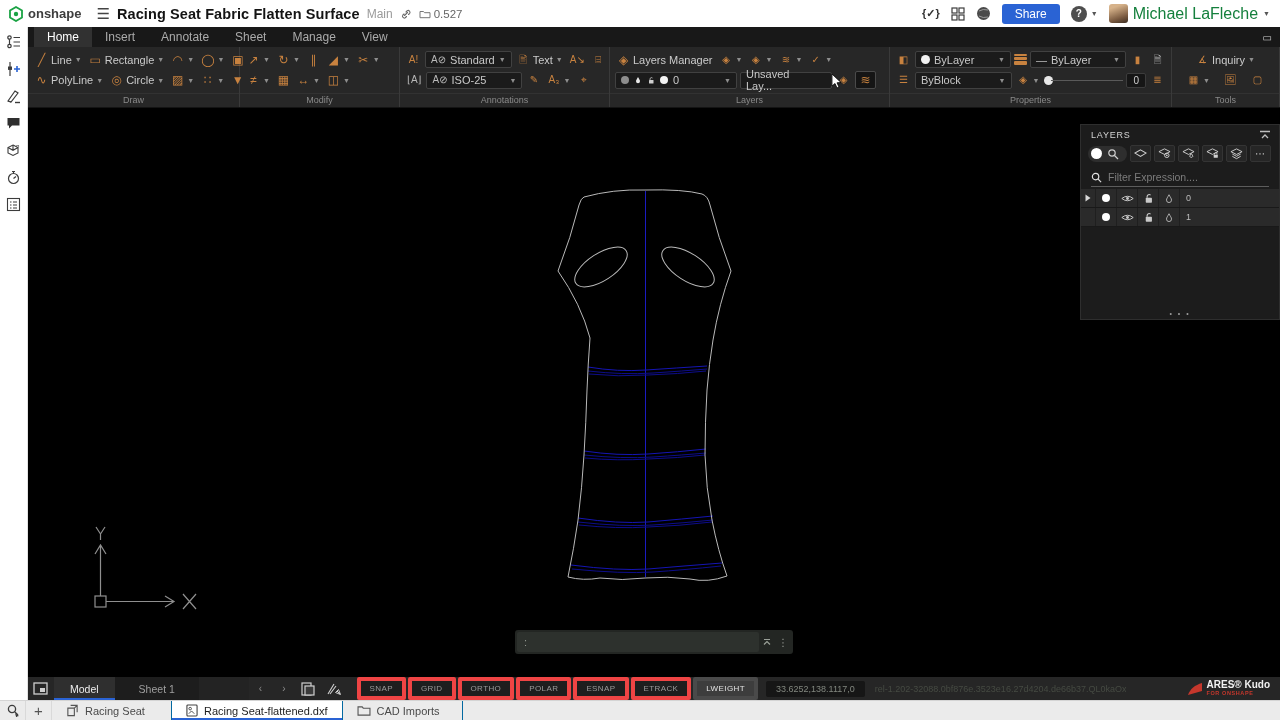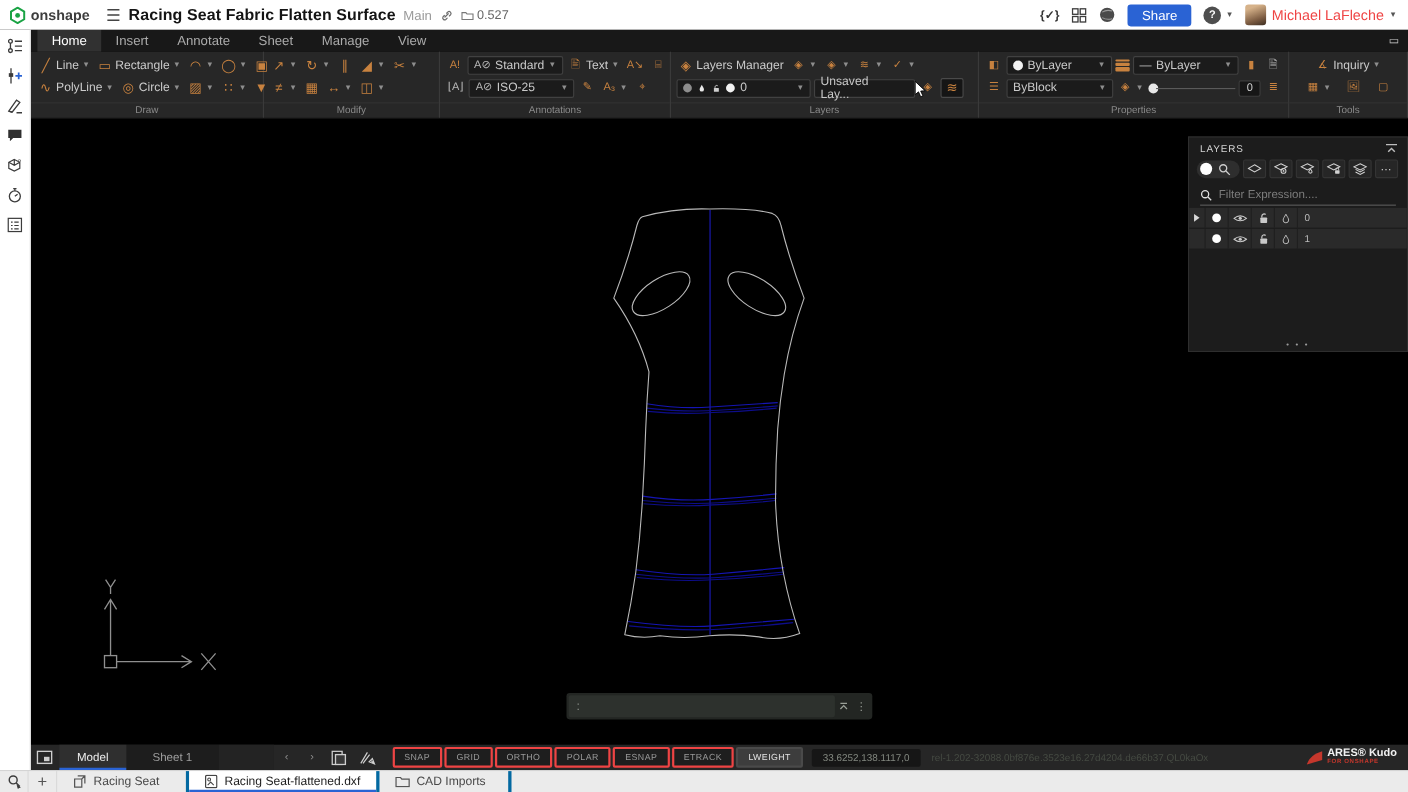--- a/index.html
+++ b/index.html
@@ -11,21 +11,21 @@
   .brand{display:flex;align-items:center;gap:4px;font-size:13px;font-weight:bold;color:#3d3d3d}
   .hamburger{font-size:15px;color:#444;margin-left:8px}
   .doc-title{font-size:14.5px;font-weight:bold;color:#141414;letter-spacing:.1px}
   .branch{font-size:12px;color:#9a9a9a}
   .ver{display:flex;align-items:center;gap:3px;font-size:11.5px;color:#666}
   .hdr-right{margin-left:auto;display:flex;align-items:center;gap:11px}
   .code-ic{font-size:11px;color:#333;font-weight:bold}
   .share-btn{background:#2a63d4;color:#fff;font-size:12px;padding:3px 13px;border-radius:3px;font-weight:normal}
   .help-c{width:16px;height:16px;border-radius:50%;background:#4e4e4e;color:#fff;font-size:10px;font-weight:bold;display:flex;align-items:center;justify-content:center}
   .avatar{width:19px;height:19px;border-radius:3px;background:linear-gradient(160deg,#d6b28a 20%,#7a5a40 70%,#3c2e22)}
-  .user{font-size:13px;color:#ef4444}
+  .user{font-size:16px;color:#15803d}
   .caret{font-size:7px;color:#555}
 
   
   #sidebar{left:0;top:27px;width:28px;height:673px;background:#fff;border-right:1px solid #e2e2e2;display:flex;flex-direction:column;align-items:center;padding-top:6px;gap:9px;z-index:4}
   .sb-ic{width:18px;height:18px;display:flex;align-items:center;justify-content:center}
 
   
   #menubar{left:28px;top:27px;width:1252px;height:20px;background:#181818;display:flex;align-items:stretch;padding-left:6px}
   .mitem{display:flex;align-items:center;padding:0 13px;font-size:12px;color:#ababab}
   .mitem.active{background:#313131;color:#fff}
@@ -80,34 +80,34 @@
 
   
   #statusbar{left:28px;top:677px;width:1252px;height:23px;background:#262626;display:flex;align-items:center;gap:0}
   .ms-ic{margin:0 6px 0 5px}
   .stab{height:23px;display:flex;align-items:center;padding:0 16px;font-size:10.5px;color:#9f9f9f;background:#1d1d1d}
   .stab.on{background:#2f2f2f;color:#ececec;box-shadow:inset 0 -2px 0 #2a63d4}
   .stab-gap{width:50px;height:23px;background:#232323}
   .nav-ar{color:#8c8c8c;font-size:10px;padding:0 10px}
   .sb-mini{margin:0 5px;display:flex;align-items:center}
   .togs{display:flex;gap:2px;margin-left:10px}
-  .tog{background:#1e1e1e;border:2px solid #ef4444;color:#9a9a9a;font-size:8px;letter-spacing:.4px;padding:3px 9px;border-radius:2px}
+  .tog{background:#1e1e1e;border:4px solid #ef4444;color:#9a9a9a;font-size:8px;letter-spacing:.4px;padding:3px 9px;border-radius:2px}
   .tog.on{background:#3d3d3d;color:#e3e3e3;border-color:#4a4a4a}
   .coords{margin-left:8px;background:#161616;color:#82877f;font-size:9px;padding:3px 10px;border-radius:2px}
   .session{margin-left:10px;color:#454a42;font-size:9px;white-space:nowrap;overflow:hidden}
   .ares{margin-left:auto;display:flex;align-items:center;gap:4px;padding-right:10px}
   .ares-txt{display:flex;flex-direction:column;line-height:1}
   .ares-t1{color:#f2f2f2;font-size:10px;font-weight:bold}
   .ares-t2{color:#c5372c;font-size:5.5px;font-weight:bold;letter-spacing:.6px;margin-top:1px}
 
   
   #docbar{left:0;top:700px;width:1280px;height:20px;background:#ebebeb;display:flex;align-items:stretch;border-top:1px solid #d4d4d4}
   .db-ic{width:26px;display:flex;align-items:center;justify-content:center;border-right:1px solid #d9d9d9}
   .db-plus{width:26px;display:flex;align-items:center;justify-content:center;color:#555;font-size:15px;border-right:1px solid #d9d9d9}
-  .dtab{display:flex;align-items:center;gap:6px;padding:0 14px;font-size:11px;color:#4a4a4a;border-right:3px solid #0369a1;min-width:120px}
+  .dtab{display:flex;align-items:center;gap:6px;padding:0 14px;font-size:11px;color:#4a4a4a;border-right:1px solid #0369a1;min-width:120px}
   .dtab.on{background:#fff;color:#1e1e1e;box-shadow:inset 0 -2px 0 #2a63d4}
 
   svg{display:block}
 </style>
 </head>
 <body>
 
 <div id="header" class="abs">
   <div class="brand">
     <svg width="16" height="16" viewBox="0 0 16 16">

